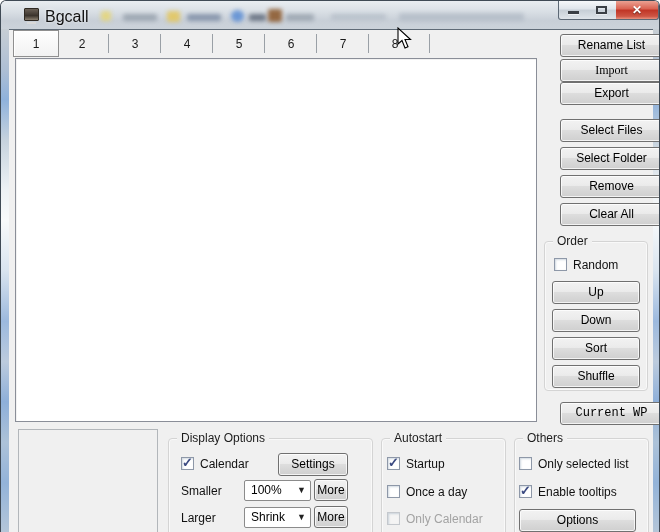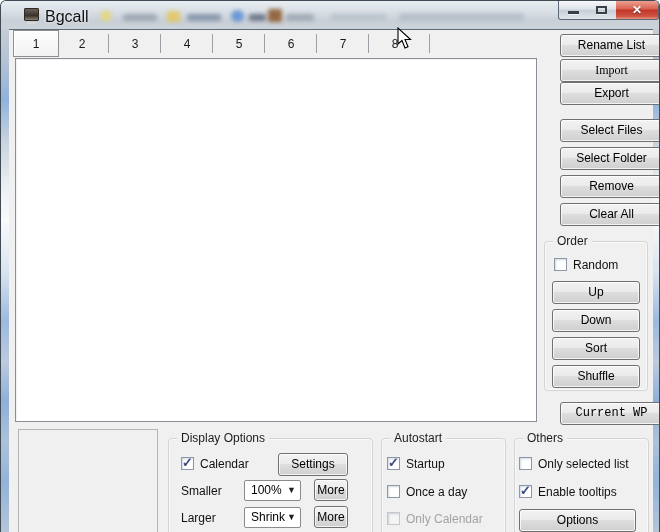--- a/index.html
+++ b/index.html
@@ -72,21 +72,21 @@
 
   
   .cb { position:absolute; width:13px; height:13px; background:#fff;
     border:1px solid #8e98a8; box-shadow:inset 1px 1px 2px rgba(140,160,180,.4); }
   .cb .mark { position:absolute; left:0px; top:-3px; font-size:13px; font-weight:bold; color:#3c4b82; }
   .cb.disabled { border-color:#c4c8cd; background:#f4f4f4; }
   .cb-label { position:absolute; color:#111; white-space:nowrap; }
   .cb-label.disabled { color:#a3a3a3; }
 
   
-  .combo { position:absolute; width:57px; height:21px; background:#fff;
+  .combo { position:absolute; width:67px; height:21px; background:#fff;
     border:1px solid #8b8b8b; border-radius:2px; line-height:19px; padding-left:6px; }
   .combo .arrow { position:absolute; right:4px; top:0px; font-size:9px; color:#222; }
 
   .preview-panel { position:absolute; left:17px; top:428px; width:140px; height:104px;
     background:#f0f0f0; border:1px solid #b2b6ba; border-bottom:none; }
 </style>
 </head>
 <body>
 
 <div class="window">

